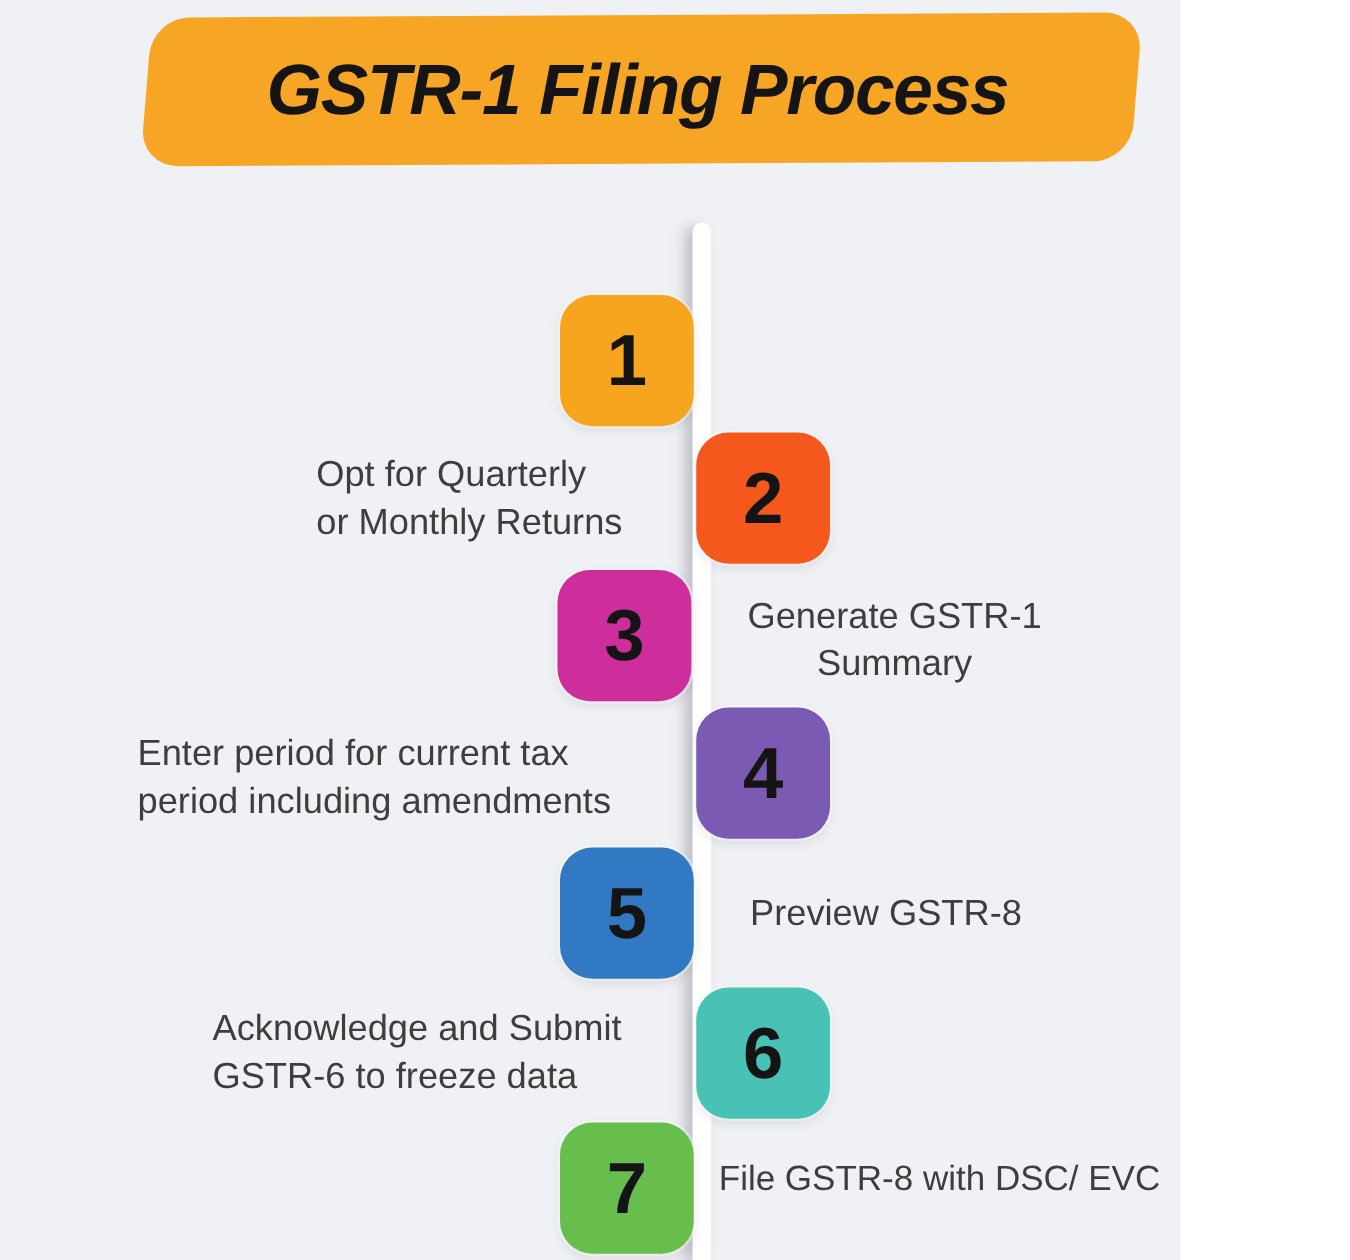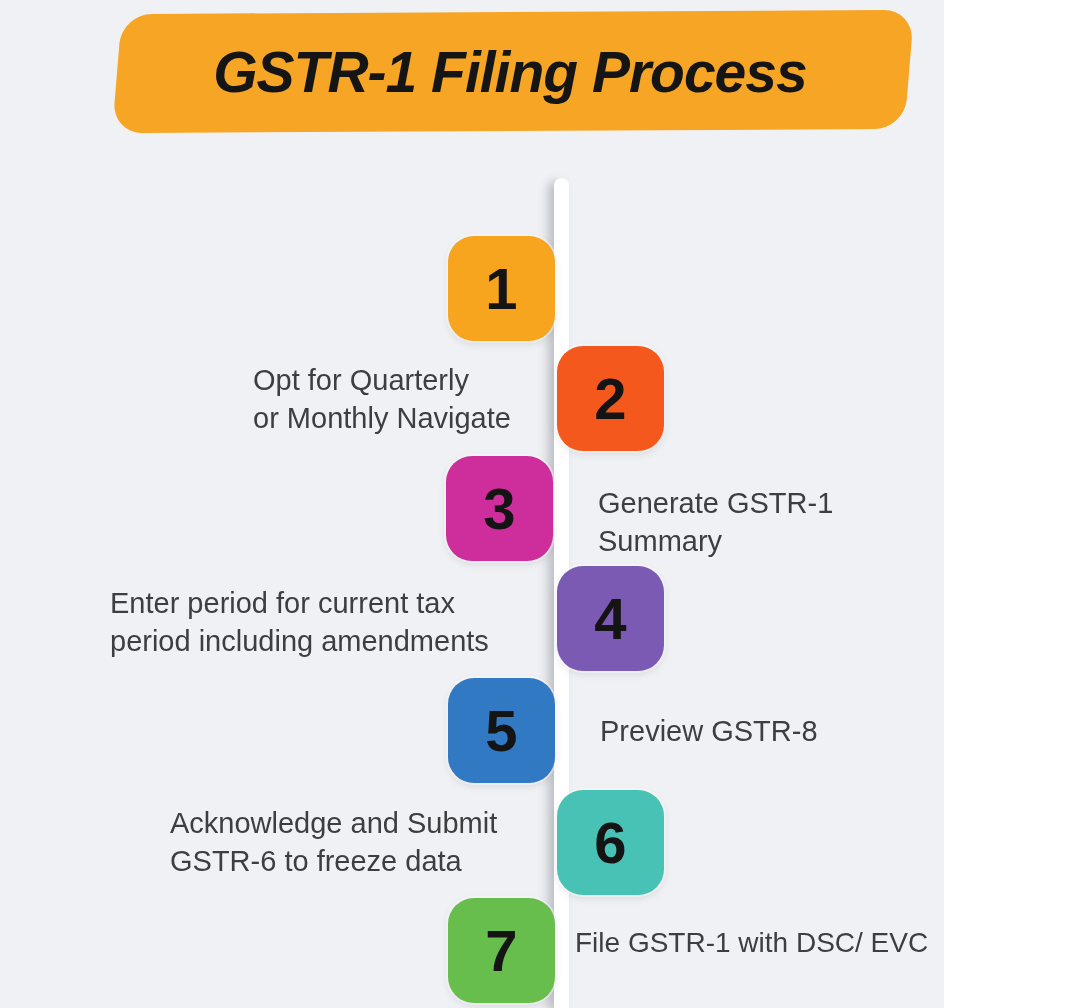--- a/index.html
+++ b/index.html
@@ -89,21 +89,21 @@
   .step-label {
     position: absolute;
     font-size: 29px;
     line-height: 38px;
     color: #3D3E40;
     white-space: pre-line;
     z-index: 2;
   }
   .lbl1 { left: 598px; top: 247px; }
   .lbl2 { left: 253px; top: 361px; }
-  .lbl3 { left: 598px; top: 484px; }
+  .lbl3 { left: 598px; top: 474px; text-align: center; }
   .lbl4 { left: 110px; top: 584px; }
   .lbl5 { left: 600px; top: 712px; }
   .lbl6 { left: 170px; top: 804px; }
   .lbl7 { left: 575px; top: 924px; font-size: 28px; }
 </style>
 </head>
 <body>
 
 <div class="canvas" style="background-color: rgb(240, 241, 244);">
 
@@ -113,21 +113,21 @@
   <div class="spine" style="background-color: rgb(255, 255, 255);"></div>
 
   <div class="step-box box1" style="background-color: rgb(247, 164, 30);">
     <span class="step-num">1</span>
   </div>
 
   <div class="step-box box2" style="background-color: rgb(244, 88, 28);">
     <span class="step-num">2</span>
   </div>
   <div class="step-label lbl2">Opt for Quarterly
-or Monthly Navigate</div>
+or Monthly Returns</div>
 
   <div class="step-box box3" style="background-color: rgb(206, 46, 156);">
     <span class="step-num">3</span>
   </div>
   <div class="step-label lbl3">Generate GSTR-1
 Summary</div>
 
   <div class="step-box box4" style="background-color: rgb(122, 90, 179);">
     <span class="step-num">4</span>
   </div>
@@ -141,15 +141,15 @@
 
   <div class="step-box box6" style="background-color: rgb(72, 194, 180);">
     <span class="step-num">6</span>
   </div>
   <div class="step-label lbl6">Acknowledge and Submit
 GSTR-6 to freeze data</div>
 
   <div class="step-box box7" style="background-color: rgb(104, 190, 77);">
     <span class="step-num">7</span>
   </div>
-  <div class="step-label lbl7">File GSTR-1 with DSC/ EVC</div>
+  <div class="step-label lbl7">File GSTR-8 with DSC/ EVC</div>
 
 </div>
 
 </body></html>

